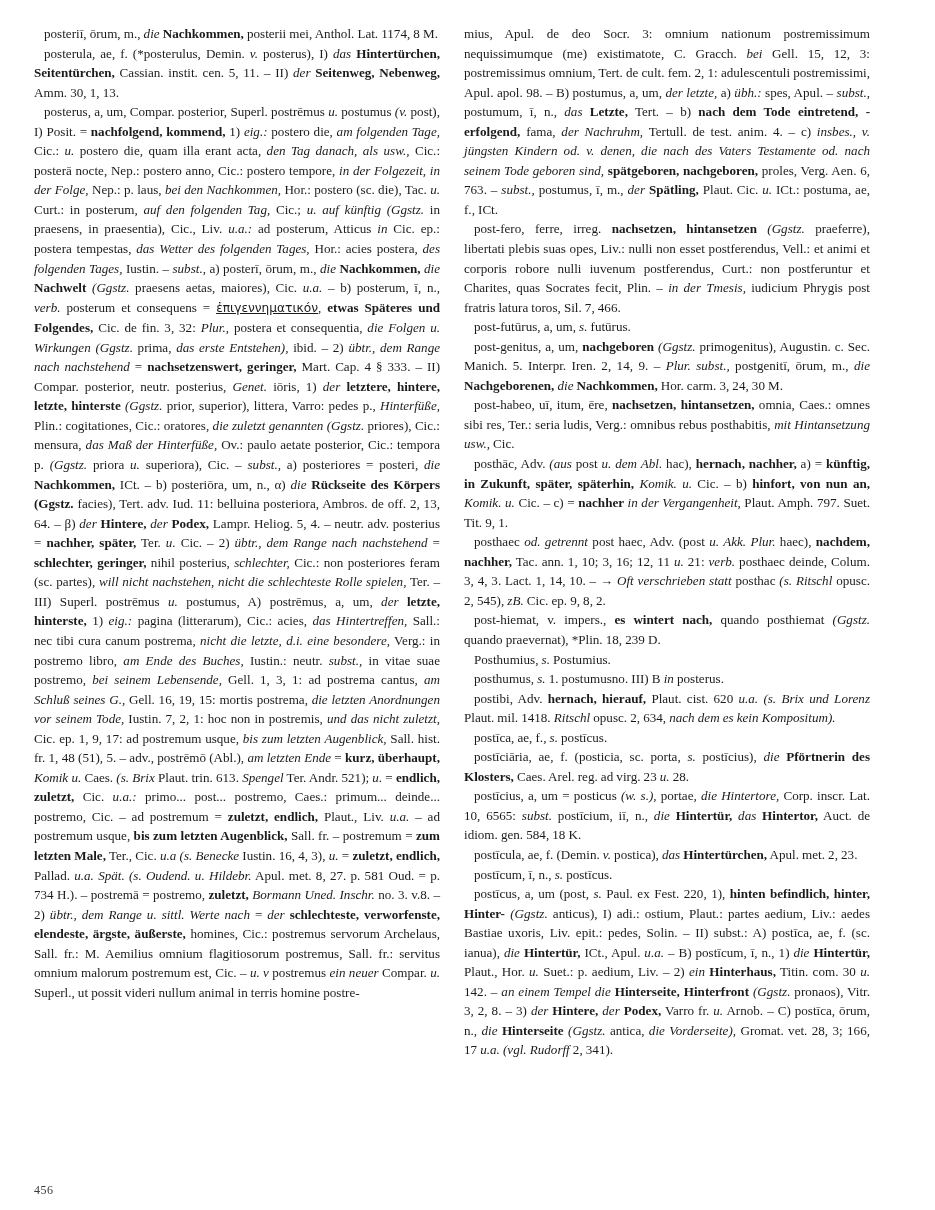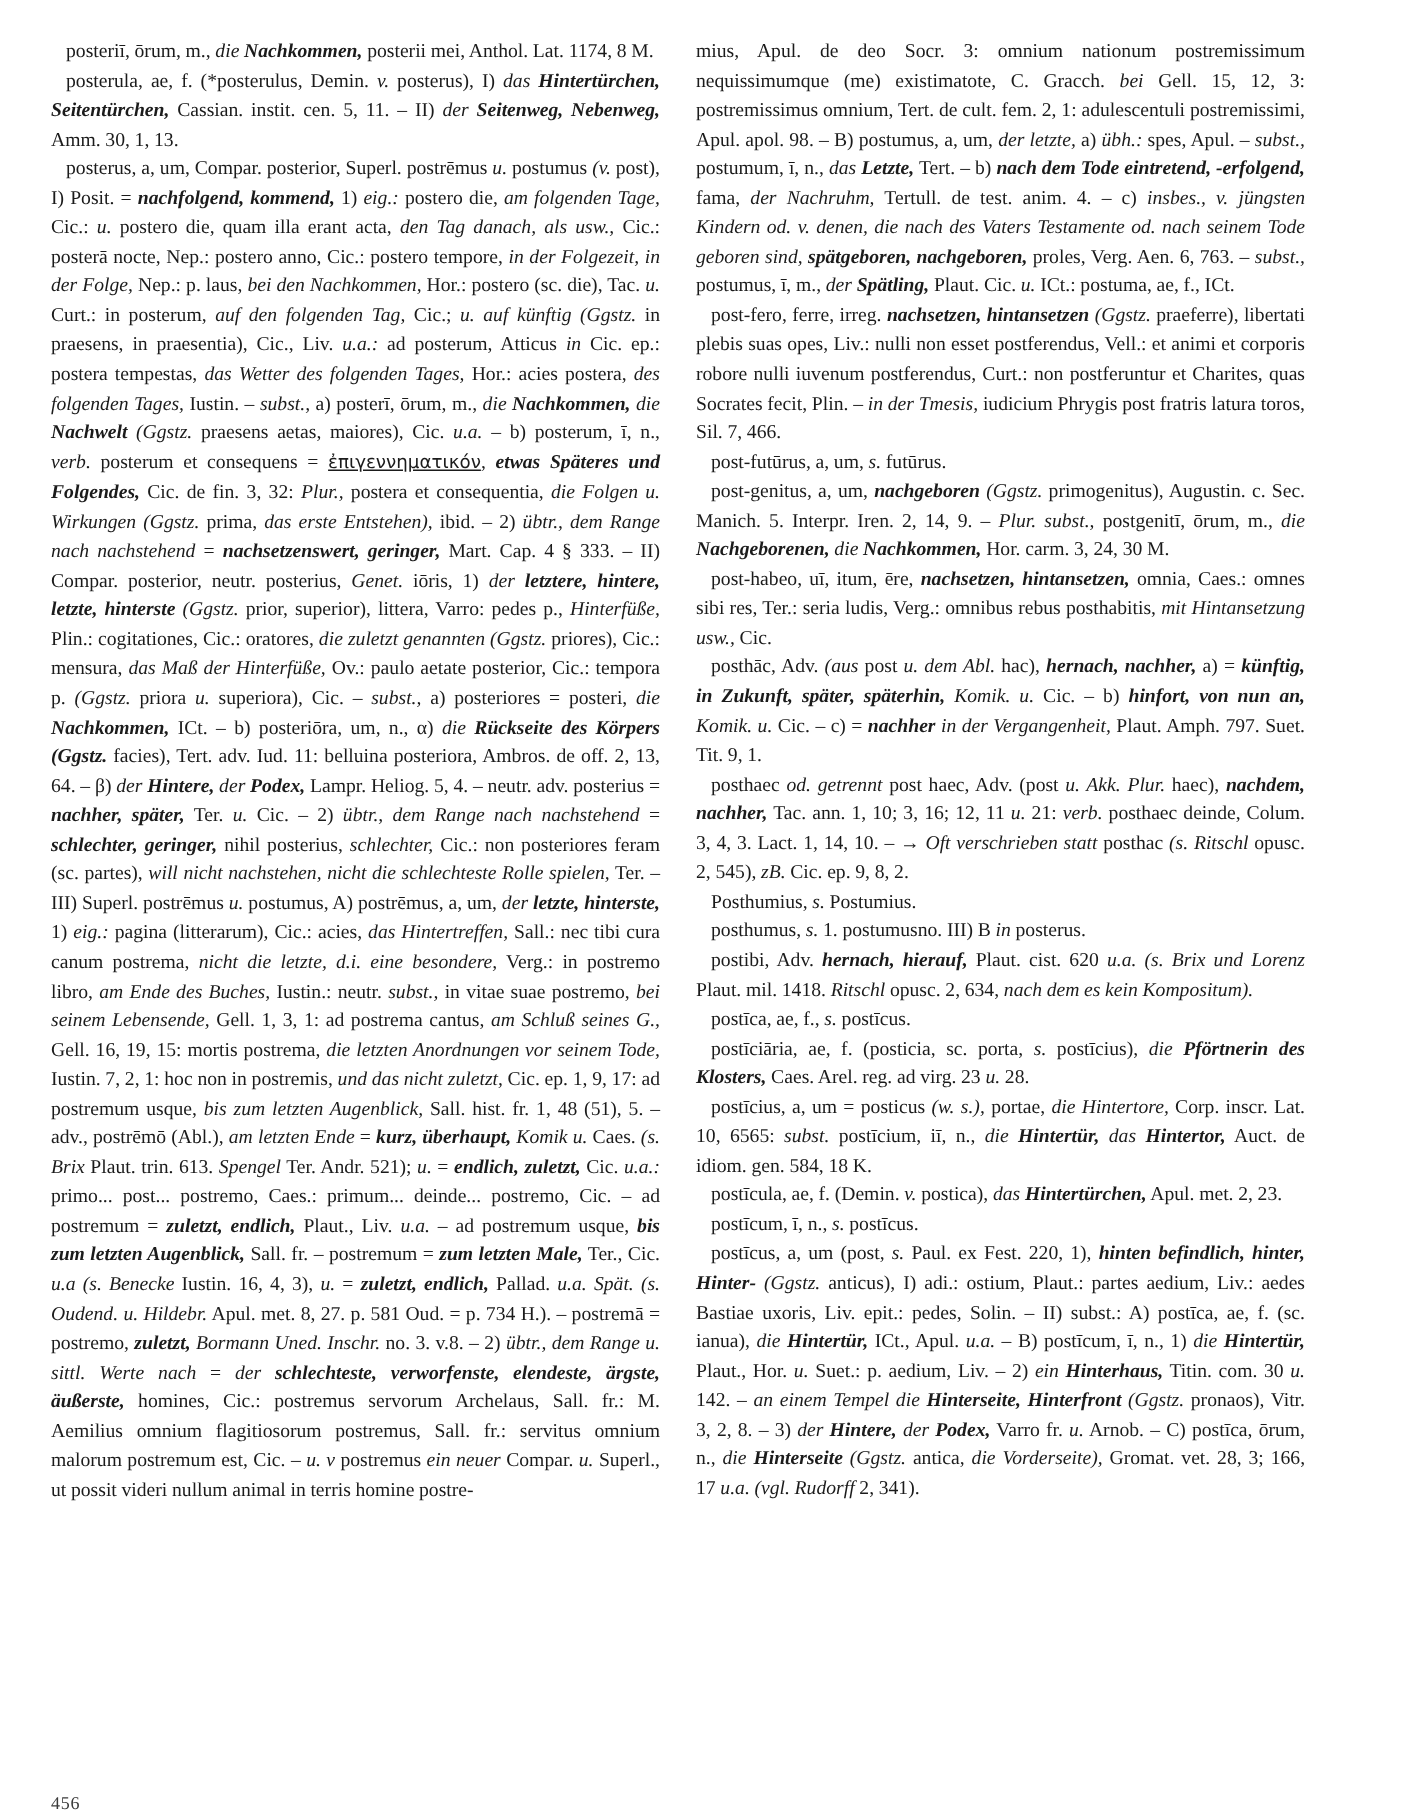--- a/index.html
+++ b/index.html
@@ -46,35 +46,34 @@
     text-align: justify;
   }
   .entry.cont {
     text-indent: 0;
   }
   .hw {
     font-weight: normal;
   }
   .g {            
     font-weight: bold;
-    font-style: italic;
     margin-top: 28px;
   }
   .i {            
     font-style: italic;
   }
   .gr {           
     font-family: "DejaVu Sans", sans-serif;
     font-size: 12.2px;
     text-decoration: underline;
   }
   .pagenum {
     position: absolute;
     left: 34px;
-    bottom: 0;
+    bottom: 12px;
     font-size: 12px;
     letter-spacing: 0.5px;
     color: #3a3a3a;
   }
 </style>
 </head>
 <body>
 
 <div class="page">
 
@@ -87,20 +86,21 @@
       </div>
 
     <div class="col" id="col-right">
         <p class="entry cont">mius, Apul. de deo Socr. 3: omnium nationum postremissimum nequissimumque (me) existimatote, C. Gracch. <span class="i">bei</span> Gell. 15, 12, 3: postremissimus omnium, Tert. de cult. fem. 2, 1: adulescentuli postremissimi, Apul. apol. 98. – B) <span class="hw">postumus</span>, a, um, <span class="i">der letzte,</span> a) <span class="i">übh.:</span> spes, Apul. – <span class="i">subst.,</span> postumum, ī, n., <span class="i">das</span> <span class="g">Letzte,</span> Tert. – b) <span class="g">nach dem Tode eintretend, -erfolgend,</span> fama, <span class="i">der Nachruhm,</span> Tertull. de test. anim. 4. – c) <span class="i">insbes., v. jüngsten Kindern od. v. denen, die nach des Vaters Testamente od. nach seinem Tode geboren sind,</span> <span class="g">spätgeboren, nachgeboren,</span> proles, Verg. Aen. 6, 763. – <span class="i">subst.,</span> postumus, ī, m., <span class="i">der</span> <span class="g">Spätling,</span> Plaut. Cic. <span class="i">u.</span> ICt.: postuma, ae, f., ICt.</p>
         <p class="entry"><span class="hw">post-fero</span>, ferre, irreg. <span class="g">nachsetzen, hintansetzen</span> <span class="i">(Ggstz.</span> praeferre), libertati plebis suas opes, Liv.: nulli non esset postferendus, Vell.: et animi et corporis robore nulli iuvenum postferendus, Curt.: non postferuntur et Charites, quas Socrates fecit, Plin. – <span class="i">in der Tmesis,</span> iudicium Phrygis post fratris latura toros, Sil. 7, 466.</p>
         <p class="entry"><span class="hw">post-futūrus</span>, a, um, <span class="i">s.</span> futūrus.</p>
         <p class="entry"><span class="hw">post-genitus</span>, a, um, <span class="g">nachgeboren</span> <span class="i">(Ggstz.</span> primogenitus), Augustin. c. Sec. Manich. 5. Interpr. Iren. 2, 14, 9. – <span class="i">Plur. subst.,</span> postgenitī, ōrum, m., <span class="i">die</span> <span class="g">Nachgeborenen,</span> <span class="i">die</span> <span class="g">Nachkommen,</span> Hor. carm. 3, 24, 30 M.</p>
         <p class="entry"><span class="hw">post-habeo</span>, uī, itum, ēre, <span class="g">nachsetzen, hintansetzen,</span> omnia, Caes.: omnes sibi res, Ter.: seria ludis, Verg.: omnibus rebus posthabitis, <span class="i">mit Hintansetzung usw.,</span> Cic.</p>
         <p class="entry"><span class="hw">posthāc</span>, Adv. <span class="i">(aus</span> post <span class="i">u. dem Abl.</span> hac), <span class="g">hernach, nachher,</span> a) = <span class="g">künftig, in Zukunft, später, späterhin,</span> <span class="i">Komik. u.</span> Cic. – b) <span class="g">hinfort, von nun an,</span> <span class="i">Komik. u.</span> Cic. – c) = <span class="g">nachher</span> <span class="i">in der Vergangenheit,</span> Plaut. Amph. 797. Suet. Tit. 9, 1.</p>
         <p class="entry"><span class="hw">posthaec</span> <span class="i">od. getrennt</span> <span class="hw">post haec</span>, Adv. (post <span class="i">u. Akk. Plur.</span> haec), <span class="g">nachdem, nachher,</span> Tac. ann. 1, 10; 3, 16; 12, 11 <span class="i">u.</span> 21: <span class="i">verb.</span> posthaec deinde, Colum. 3, 4, 3. Lact. 1, 14, 10. – → <span class="i">Oft verschrieben statt</span> posthac <span class="i">(s. Ritschl</span> opusc. 2, 545), <span class="i">zB.</span> Cic. ep. 9, 8, 2.</p>
+        <p class="entry"><span class="hw">post-hiemat</span>, v. impers., <span class="g">es wintert nach,</span> quando posthiemat <span class="i">(Ggstz.</span> quando praevernat), *Plin. 18, 239 D.</p>
         <p class="entry"><span class="hw">Posthumius</span>, <span class="i">s.</span> Postumius.</p>
         <p class="entry"><span class="hw">posthumus</span>, <span class="i">s.</span> 1. postumusno. III) B <span class="i">in</span> posterus.</p>
         <p class="entry"><span class="hw">postibi</span>, Adv. <span class="g">hernach, hierauf,</span> Plaut. cist. 620 <span class="i">u.a. (s. Brix und Lorenz</span> Plaut. mil. 1418. <span class="i">Ritschl</span> opusc. 2, 634, <span class="i">nach dem es kein Kompositum).</span></p>
         <p class="entry"><span class="hw">postīca</span>, ae, f., <span class="i">s.</span> postīcus.</p>
         <p class="entry"><span class="hw">postīciāria</span>, ae, f. (posticia, sc. porta, <span class="i">s.</span> postīcius), <span class="i">die</span> <span class="g">Pförtnerin des Klosters,</span> Caes. Arel. reg. ad virg. 23 <span class="i">u.</span> 28.</p>
         <p class="entry"><span class="hw">postīcius</span>, a, um = posticus <span class="i">(w. s.),</span> portae, <span class="i">die Hintertore,</span> Corp. inscr. Lat. 10, 6565: <span class="i">subst.</span> postīcium, iī, n., <span class="i">die</span> <span class="g">Hintertür,</span> <span class="i">das</span> <span class="g">Hintertor,</span> Auct. de idiom. gen. 584, 18 K.</p>
         <p class="entry"><span class="hw">postīcula</span>, ae, f. (Demin. <span class="i">v.</span> postica), <span class="i">das</span> <span class="g">Hintertürchen,</span> Apul. met. 2, 23.</p>
         <p class="entry"><span class="hw">postīcum</span>, ī, n., <span class="i">s.</span> postīcus.</p>
         <p class="entry"><span class="hw">postīcus</span>, a, um (post, <span class="i">s.</span> Paul. ex Fest. 220, 1), <span class="g">hinten befindlich, hinter, Hinter-</span> <span class="i">(Ggstz.</span> anticus), I) adi.: ostium, Plaut.: partes aedium, Liv.: aedes Bastiae uxoris, Liv. epit.: pedes, Solin. – II) subst.: A) postīca, ae, f. (sc. ianua), <span class="i">die</span> <span class="g">Hintertür,</span> ICt., Apul. <span class="i">u.a.</span> – B) postīcum, ī, n., 1) <span class="i">die</span> <span class="g">Hintertür,</span> Plaut., Hor. <span class="i">u.</span> Suet.: p. aedium, Liv. – 2) <span class="i">ein</span> <span class="g">Hinterhaus,</span> Titin. com. 30 <span class="i">u.</span> 142. – <span class="i">an einem Tempel die</span> <span class="g">Hinterseite, Hinterfront</span> <span class="i">(Ggstz.</span> pronaos), Vitr. 3, 2, 8. – 3) <span class="i">der</span> <span class="g">Hintere,</span> <span class="i">der</span> <span class="g">Podex,</span> Varro fr. <span class="i">u.</span> Arnob. – C) postīca, ōrum, n., <span class="i">die</span> <span class="g">Hinterseite</span> <span class="i">(Ggstz.</span> antica, <span class="i">die Vorderseite),</span> Gromat. vet. 28, 3; 166, 17 <span class="i">u.a. (vgl. Rudorff</span> 2, 341).</p>
       </div>

